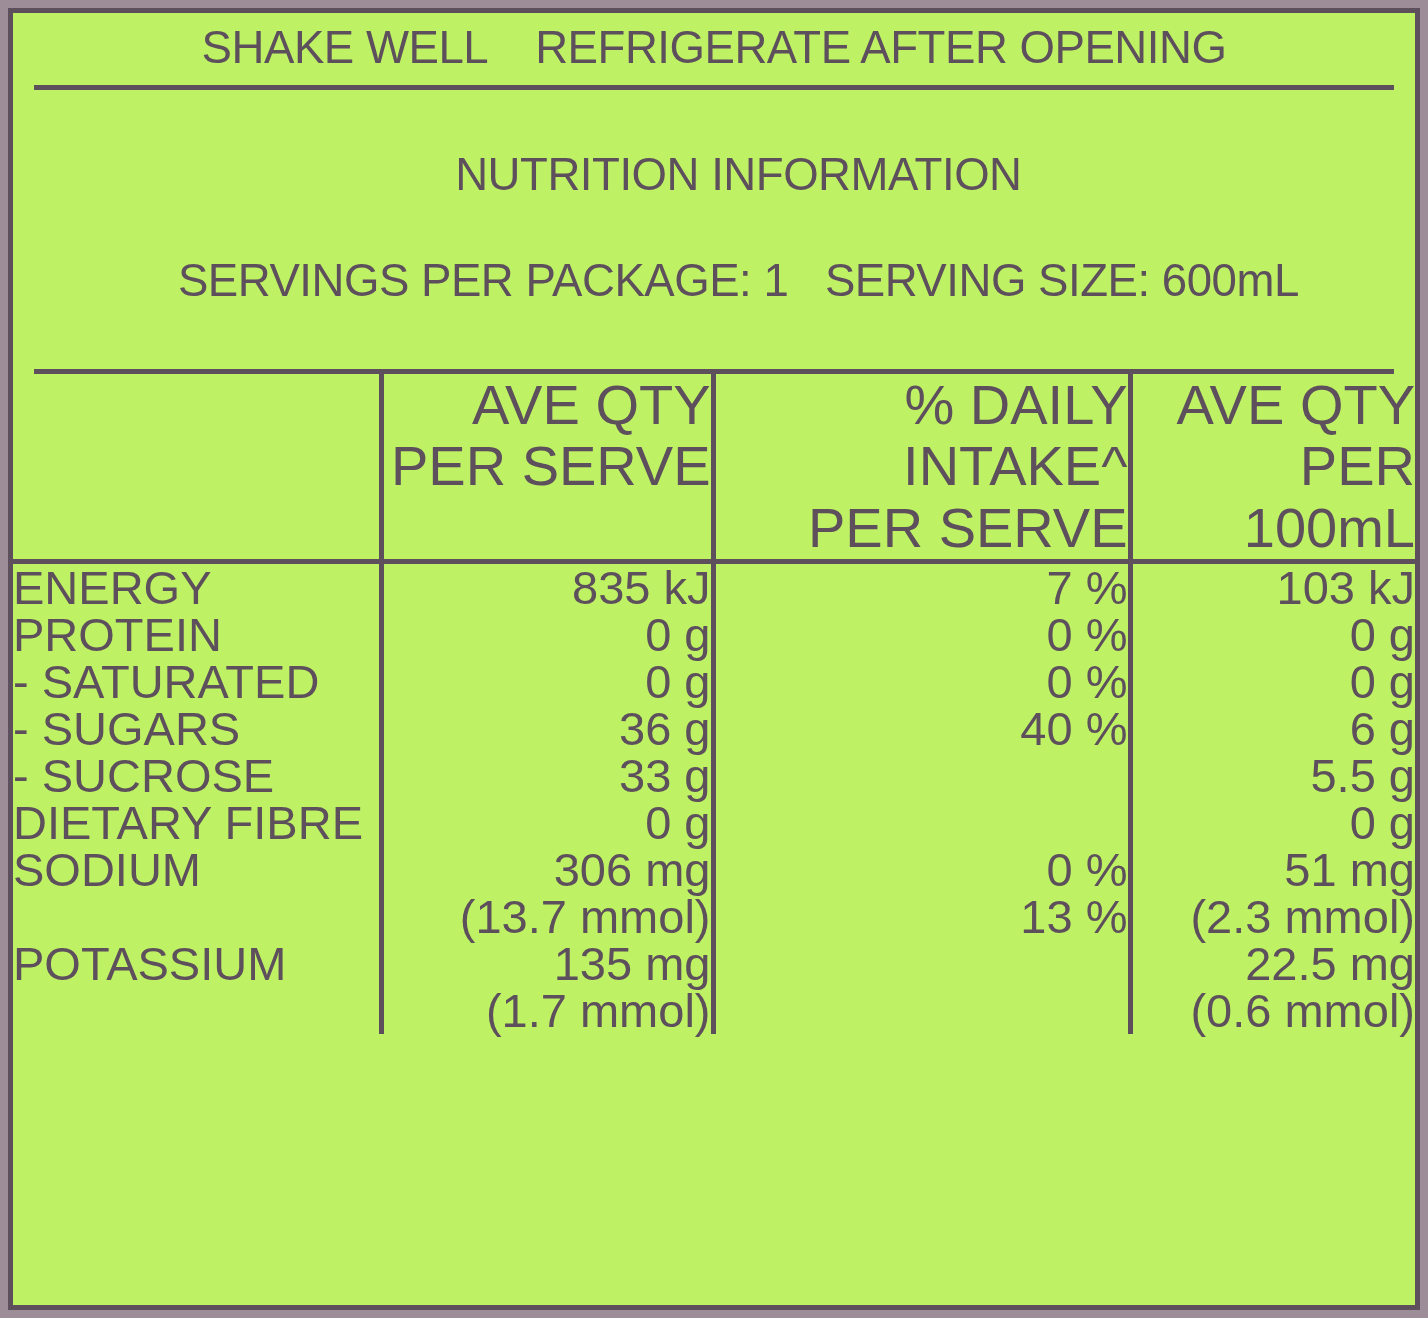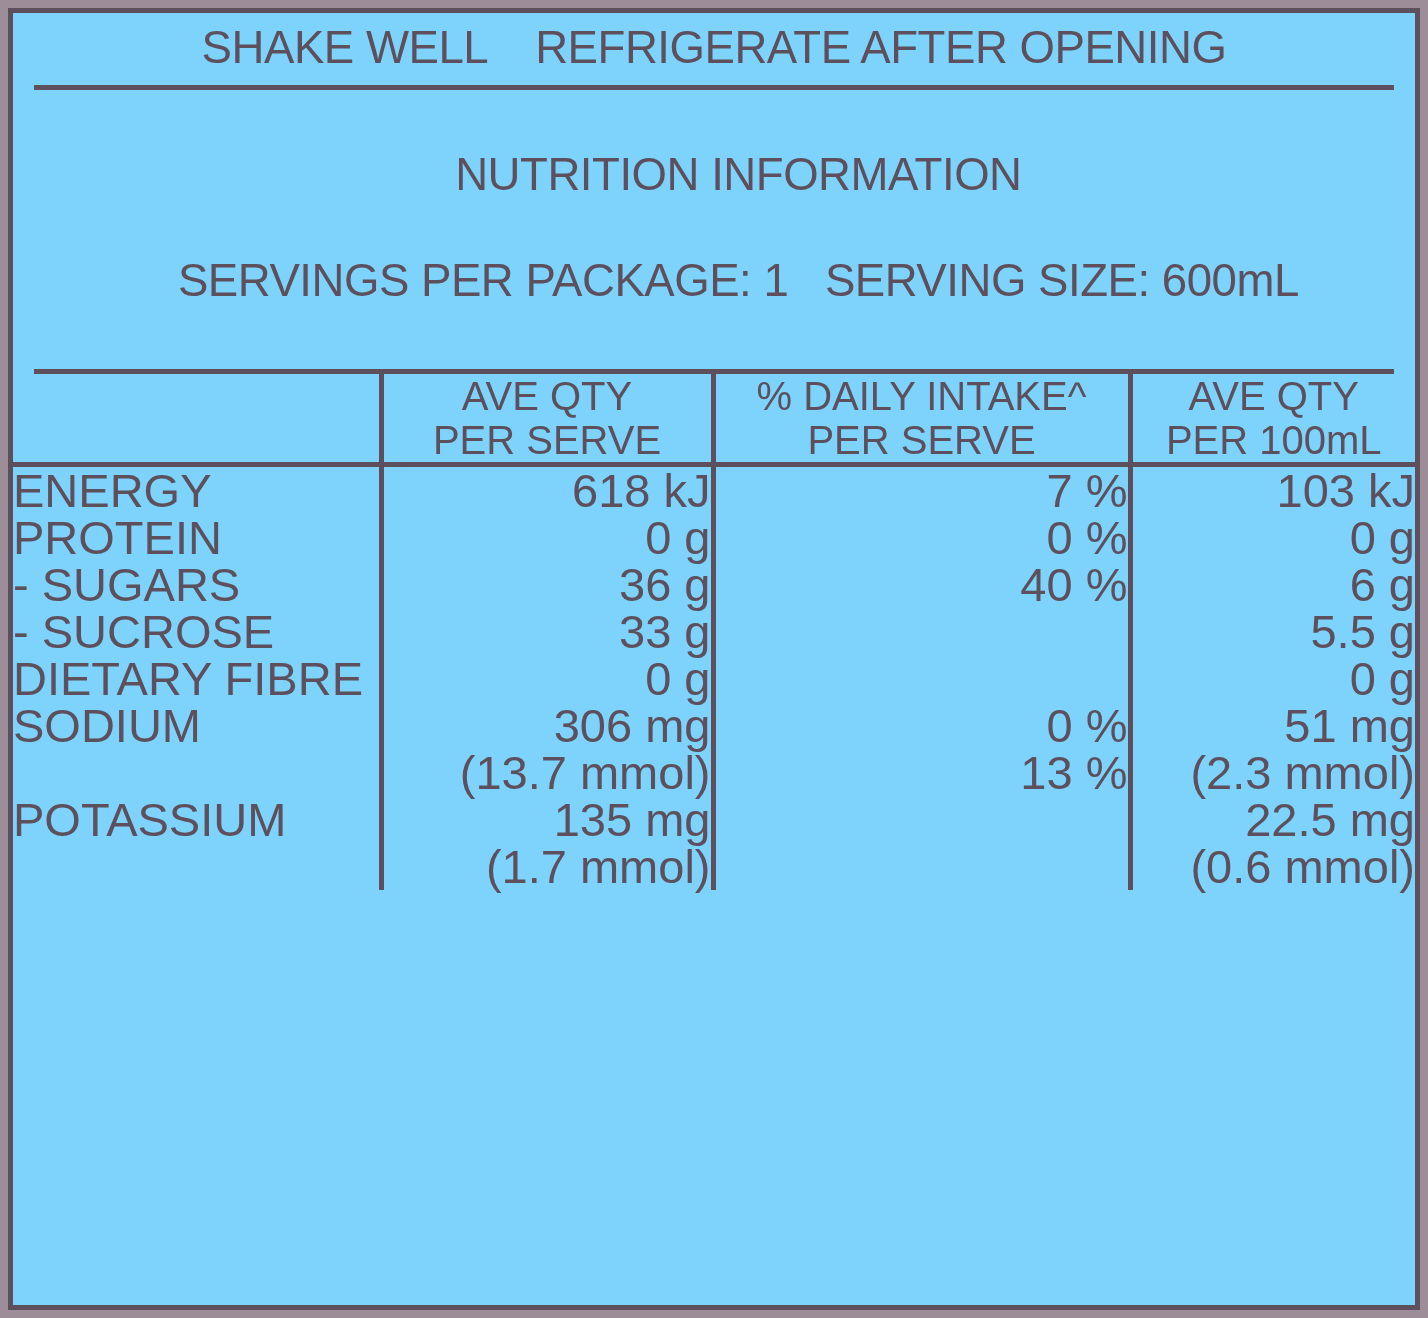--- a/index.html
+++ b/index.html
@@ -16,21 +16,21 @@
   }
 
   .panel {
     position: absolute;
     left: 8px;
     top: 8px;
     width: 1412px;
     height: 1302px;
     box-sizing: border-box;
     border: 5px solid #5d4f5c;
-    background: #7dd3fc;
+    background: #bef264;
   }
 
   .row-head {
     box-sizing: border-box;
     width: 100%;
     text-align: center;
     font-size: 47px;
     line-height: 1.08;
     letter-spacing: -0.5px;
     padding: 9px 0 12px 0;
@@ -65,22 +65,23 @@
     padding: 0;
     vertical-align: top;
   }
 
   .colsep {
     border-left: 5px solid #5d4f5c;
   }
 
   thead th {
     font-weight: normal;
-    font-size: 40px;
+    font-size: 56px;
     line-height: 1.1;
+    text-align: right;
     padding: 6px 14px 14px 0;
     border-bottom: 5px solid #5d4f5c;
     white-space: pre-line;
   }
 
   thead th.blank {
     border-bottom: 5px solid #5d4f5c;
   }
 
   tbody td {
@@ -133,26 +134,32 @@
 PER SERVE</th>
         <th class="colsep">% DAILY INTAKE^
 PER SERVE</th>
         <th class="colsep">AVE QTY
 PER 100mL</th>
       </tr>
     </thead>
     <tbody>
       <tr class="pad-top-first">
         <td class="nutrient indent0">ENERGY</td>
-        <td class="val colsep">618 kJ</td>
+        <td class="val colsep">835 kJ</td>
         <td class="val colsep">7 %</td>
         <td class="val colsep">103 kJ</td>
       </tr>
       <tr>
         <td class="nutrient">PROTEIN</td>
+        <td class="val colsep">0 g</td>
+        <td class="val colsep">0 %</td>
+        <td class="val colsep">0 g</td>
+      </tr>
+      <tr>
+        <td class="nutrient">- SATURATED</td>
         <td class="val colsep">0 g</td>
         <td class="val colsep">0 %</td>
         <td class="val colsep">0 g</td>
       </tr>
       <tr>
         <td class="nutrient">- SUGARS</td>
         <td class="val colsep">36 g</td>
         <td class="val colsep">40 %</td>
         <td class="val colsep">6 g</td>
       </tr>

